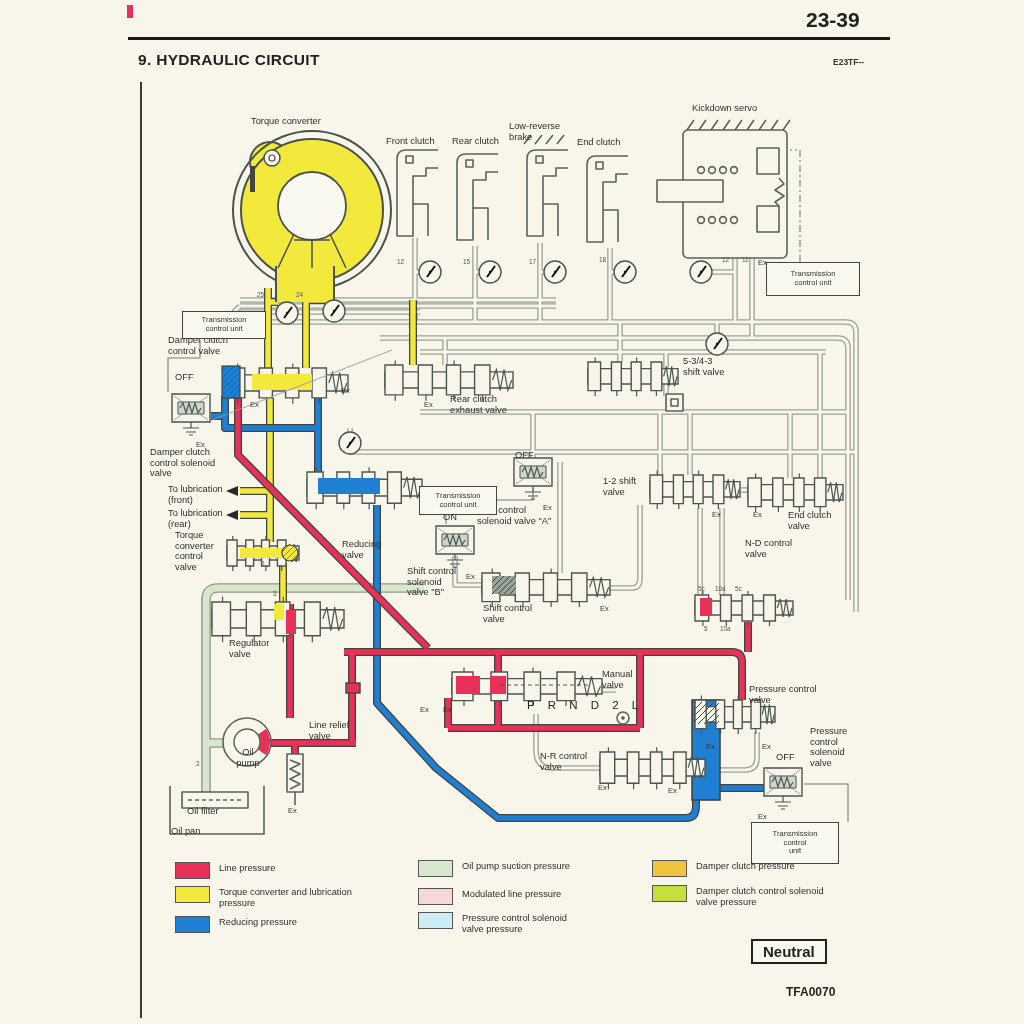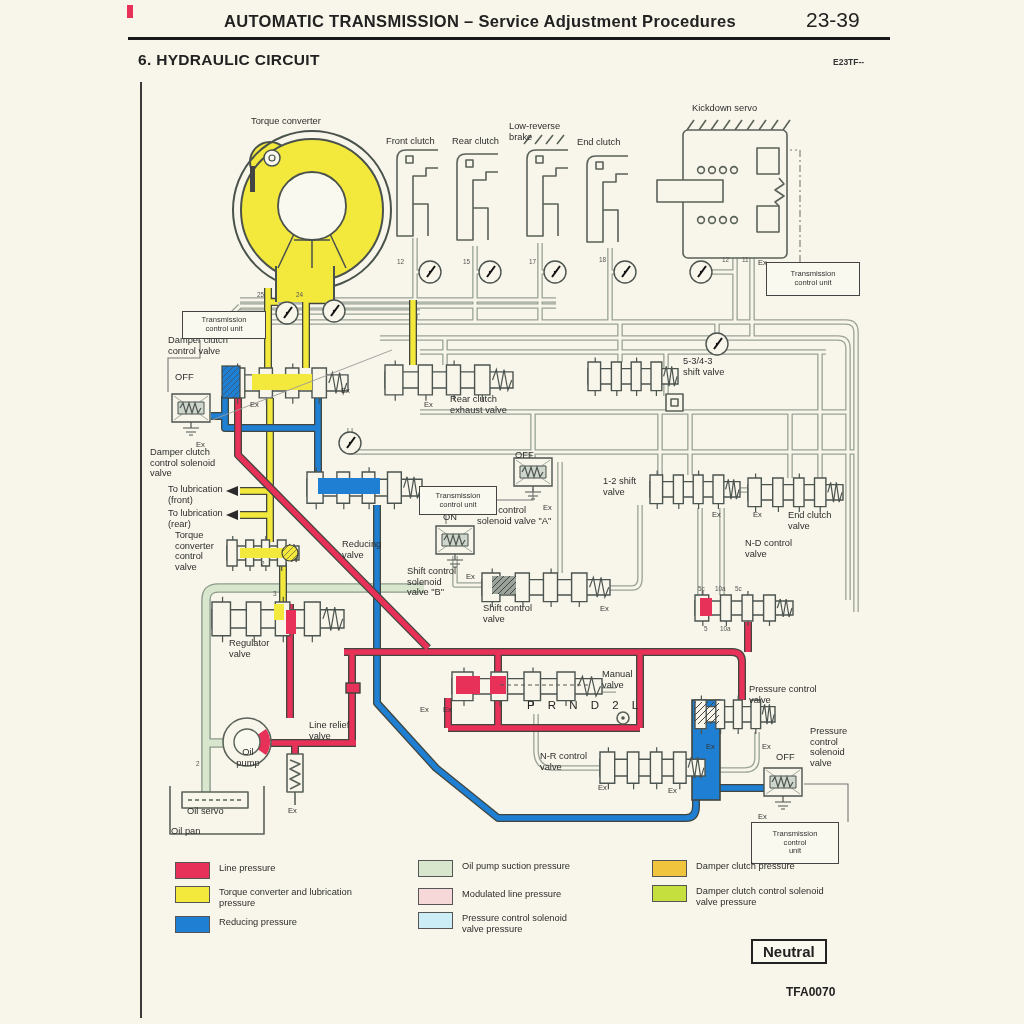--- a/index.html
+++ b/index.html
@@ -1,19 +1,19 @@
 <!DOCTYPE html>
 <html><head>
 <meta charset="utf-8">
 <style>
   html,body{margin:0;padding:0;background:#e8e8e2;}
   .page{position:relative;width:1024px;height:1024px;background:#f8f6ea;overflow:hidden;
         font-family:"Liberation Sans",sans-serif;color:#222;}
   .hdr-title{position:absolute;left:224px;top:12px;font-size:16.5px;font-weight:bold;letter-spacing:.3px;white-space:nowrap;}
-  .hdr-page{position:absolute;left:806px;top:8px;font-size:21px;font-weight:normal;}
+  .hdr-page{position:absolute;left:806px;top:8px;font-size:21px;font-weight:bold;}
   .hdr-rule{position:absolute;left:128px;top:37px;width:762px;height:3px;background:#181818;}
   .sec-title{position:absolute;left:138px;top:51px;font-size:15.5px;font-weight:bold;letter-spacing:.3px;}
   .sec-code{position:absolute;left:833px;top:57px;font-size:8.5px;font-weight:bold;color:#333;}
   .red-tick{position:absolute;left:127px;top:5px;width:6px;height:13px;background:#e73158;}
   .fig-border{position:absolute;left:140px;top:82px;width:2px;height:936px;background:#3a3a3a;}
   .lbl{position:absolute;font-size:9.3px;line-height:1.13;color:#2d2d2d;white-space:pre-line;}
   .boxbl{position:absolute;border:1.2px solid #444;background:#faf9ef;display:flex;align-items:center;
          justify-content:center;text-align:center;font-size:7.6px;line-height:1.15;color:#333;white-space:pre-line;}
   .tiny{position:absolute;font-size:6.4px;color:#555;}
   .exl{position:absolute;font-size:7.6px;color:#333;}
@@ -38,24 +38,23 @@
   .vb2{fill:#f8f6ea;stroke:#5a625a;stroke-width:1.6;stroke-linejoin:round;}
   .vs2{fill:none;stroke:#5a625a;stroke-width:1.6;stroke-linejoin:round;}
   .wire{stroke:#777;stroke-width:1.1;fill:none;}
 </style>
 </head>
 <body>
 
 <div class="page">
 
   <div class="red-tick"></div>
-  <div class="hdr-title">AUTOMATIC  TRANSMISSION  –  Service Adjustment Procedures</div>
   <div class="hdr-page">23-39</div>
   <div class="hdr-rule"></div>
-  <div class="sec-title">6.  HYDRAULIC CIRCUIT</div>
+  <div class="sec-title">9.  HYDRAULIC CIRCUIT</div>
   <div class="sec-code">E23TF--</div>
   <div class="fig-border"></div>
 
   <svg width="1024" height="1024" viewBox="0 0 1024 1024">
     <defs>
       <pattern id="hx" width="6" height="6" patternUnits="userSpaceOnUse">
         <path d="M0,6 L6,0" stroke="#444" stroke-width="1"></path>
       </pattern>
       <path id="np" d="M206,795 V600 Q206,588 218,588 H424 M206,743 H224"></path>
       <path id="gp" d="M415,238 V322 M475,246 V322 M540,243 V322 M610,248 V322 M735,258 V322 M752,258 V338
@@ -354,21 +353,21 @@
   <div class="lbl" style="left:810px;top:726px">Pressure
 control
 solenoid
 valve</div>
   <div class="lbl" style="left:540px;top:751px">N-R control
 valve</div>
   <div class="lbl" style="left:230px;top:747px;width:36px;text-align:center">Oil
 pump</div>
   <div class="lbl" style="left:309px;top:720px">Line relief
 valve</div>
-  <div class="lbl" style="left:187px;top:806px">Oil servo</div>
+  <div class="lbl" style="left:187px;top:806px">Oil filter</div>
   <div class="lbl" style="left:171px;top:826px">Oil pan</div>
 
   <div class="boxbl" style="left:182px;top:311px;width:82px;height:26px">Transmission
 control unit</div>
   <div class="boxbl" style="left:766px;top:262px;width:92px;height:32px">Transmission
 control unit</div>
   <div class="boxbl" style="left:419px;top:486px;width:76px;height:27px">Transmission
 control unit</div>
   <div class="boxbl" style="left:751px;top:822px;width:86px;height:40px">Transmission
 control

